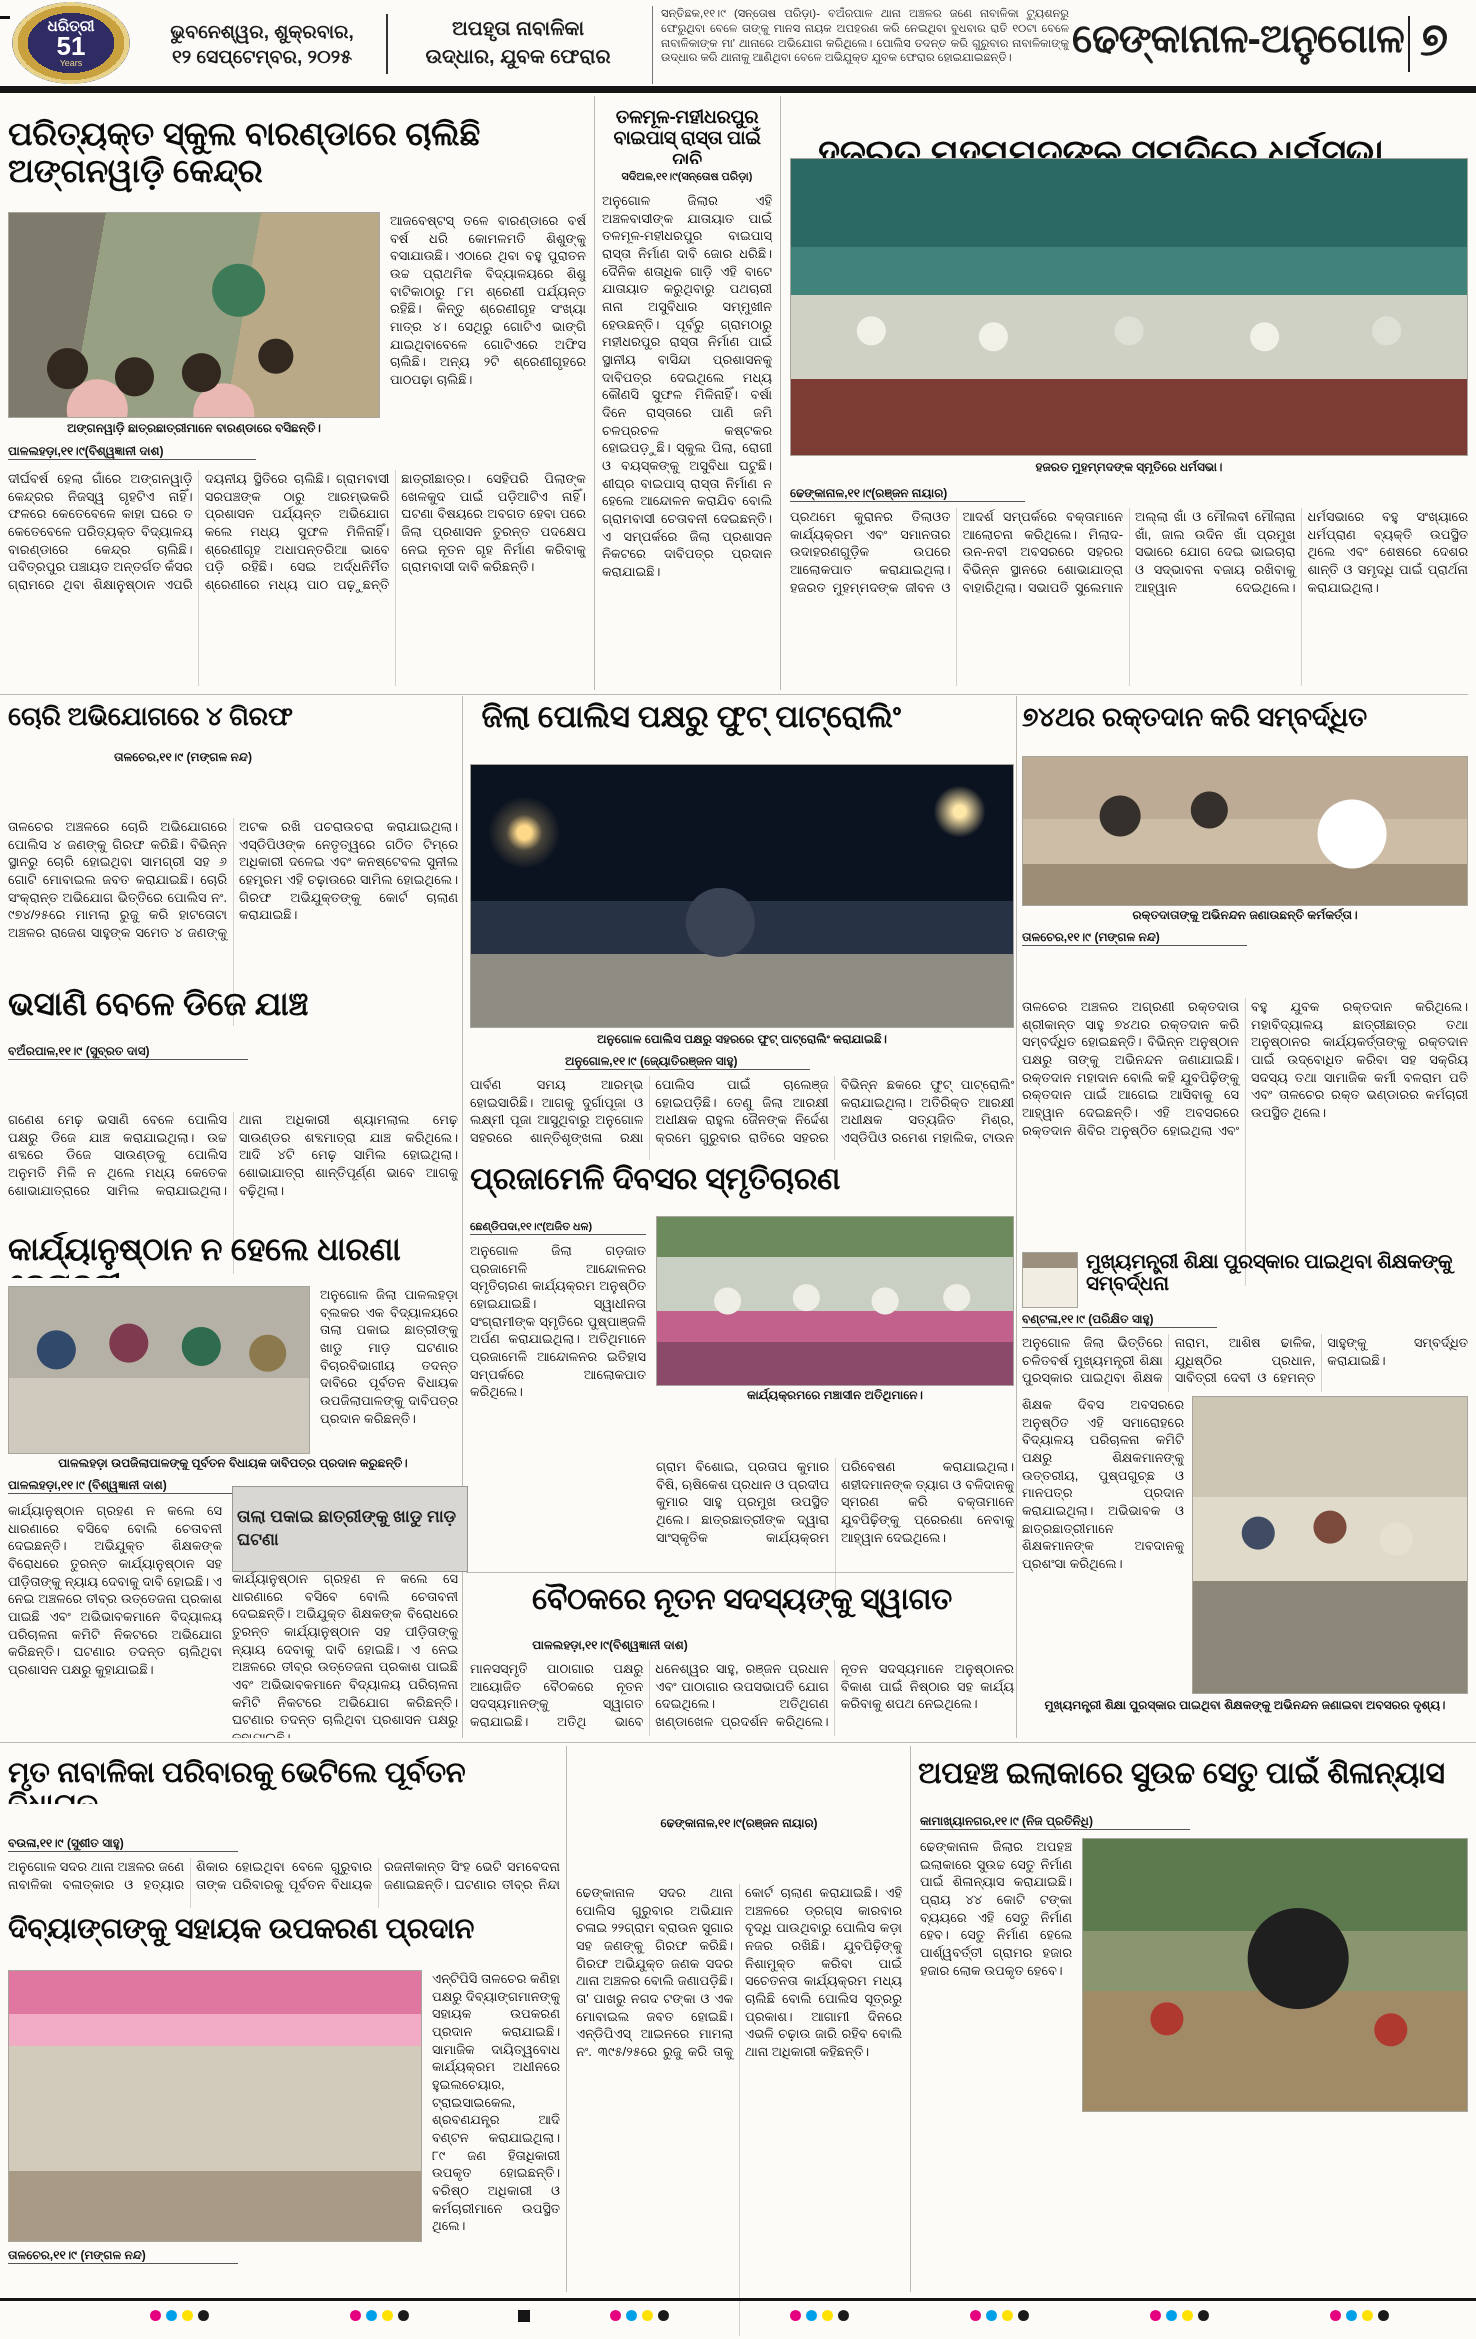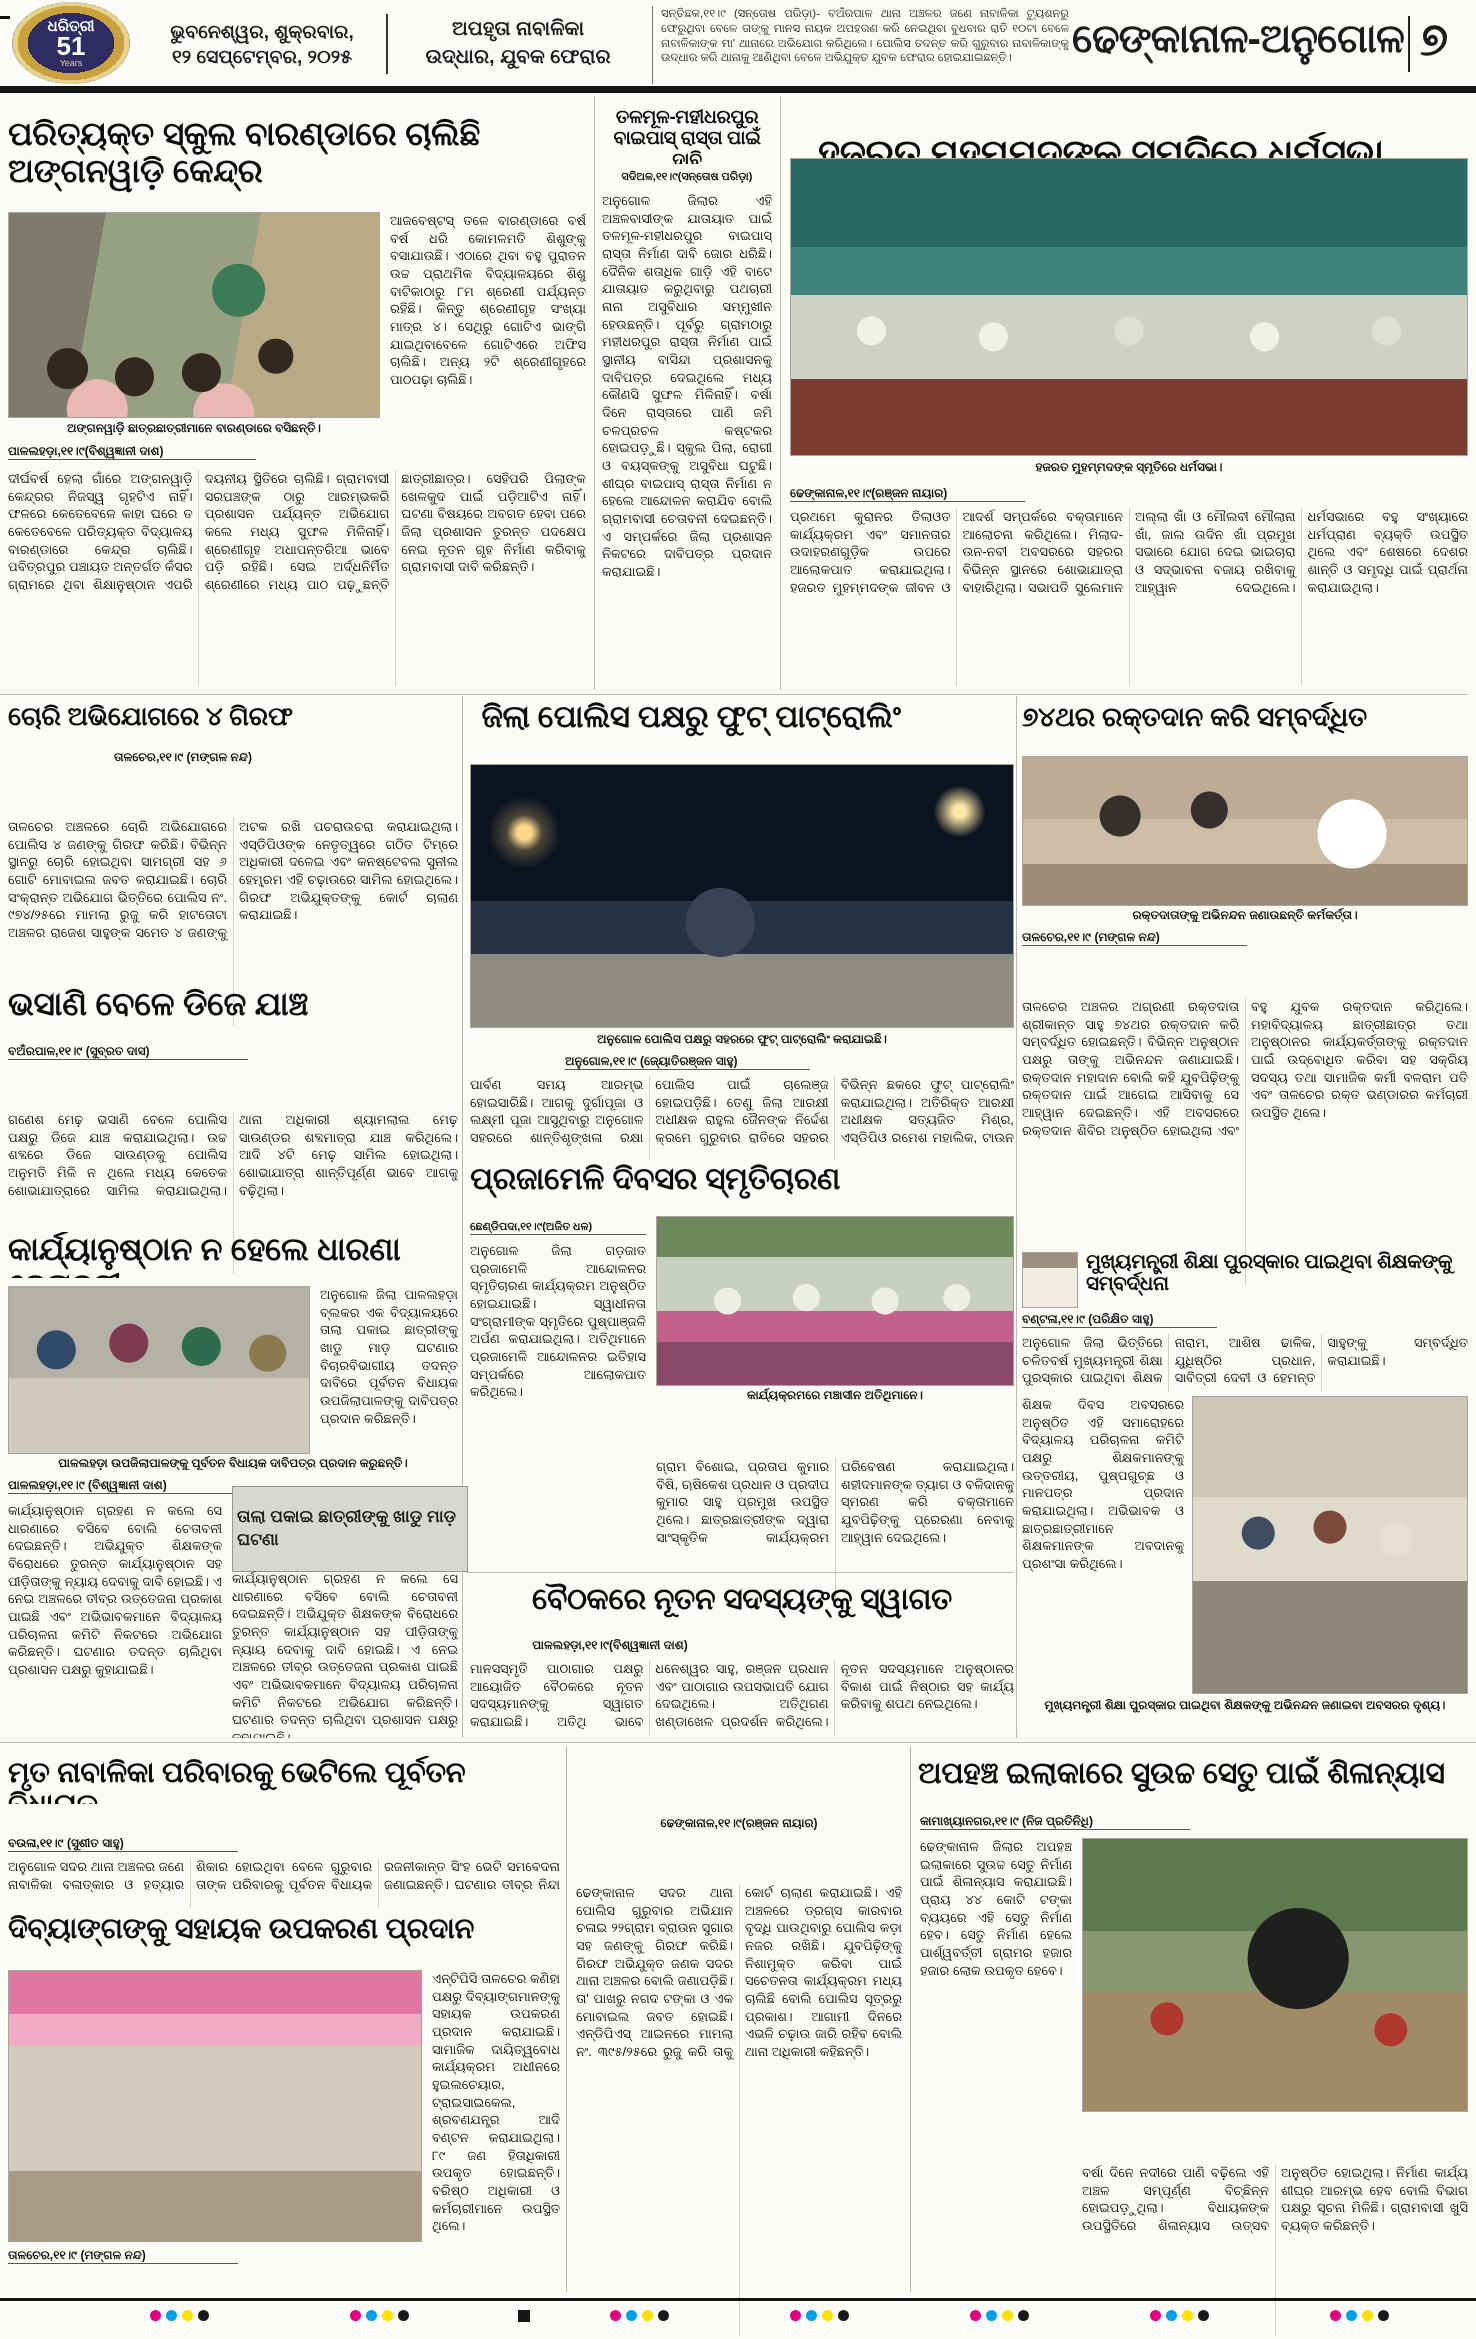--- a/index.html
+++ b/index.html
@@ -217,21 +217,20 @@
   <div class="abs vrule" style="left:566px;top:1746px;height:546px;"></div>
   <div class="abs vrule" style="left:910px;top:1746px;height:546px;"></div>
 
   <div class="abs byline center" style="left:576px;top:1816px;width:326px;">ଢେଙ୍କାନାଳ,୧୧।୯(ରଞ୍ଜନ ନାୟାର)</div>
   <div class="abs body cols2" style="left:576px;top:1838px;width:326px;height:452px;">ଢେଙ୍କାନାଳ ସଦର ଥାନା ପୋଲିସ ଗୁରୁବାର ଅଭିଯାନ ଚଳାଇ ୨୨ଗ୍ରାମ ବ୍ରାଉନ ସୁଗାର ସହ ଜଣଙ୍କୁ ଗିରଫ କରିଛି। ଗିରଫ ଅଭିଯୁକ୍ତ ଜଣକ ସଦର ଥାନା ଅଞ୍ଚଳର ବୋଲି ଜଣାପଡ଼ିଛି। ତା' ପାଖରୁ ନଗଦ ଟଙ୍କା ଓ ଏକ ମୋବାଇଲ ଜବତ ହୋଇଛି। ଏନ୍‌ଡିପିଏସ୍ ଆଇନରେ ମାମଲା ନଂ. ୩୯୫/୨୫ରେ ରୁଜୁ କରି ତାକୁ କୋର୍ଟ ଚାଲାଣ କରାଯାଇଛି। ଏହି ଅଞ୍ଚଳରେ ଡ୍ରଗ୍ସ କାରବାର ବୃଦ୍ଧି ପାଉଥିବାରୁ ପୋଲିସ କଡ଼ା ନଜର ରଖିଛି। ଯୁବପିଢ଼ିଙ୍କୁ ନିଶାମୁକ୍ତ କରିବା ପାଇଁ ସଚେତନତା କାର୍ଯ୍ୟକ୍ରମ ମଧ୍ୟ ଚାଲିଛି ବୋଲି ପୋଲିସ ସୂତ୍ରରୁ ପ୍ରକାଶ। ଆଗାମୀ ଦିନରେ ଏଭଳି ଚଢ଼ାଉ ଜାରି ରହିବ ବୋଲି ଥାନା ଅଧିକାରୀ କହିଛନ୍ତି।</div>
 
   <div class="abs hl" style="left:918px;top:1756px;width:550px;height:52px;font-size:30px;">ଅପହଞ୍ଚ ଇଲାକାରେ ସୁଉଚ୍ଚ ସେତୁ ପାଇଁ ଶିଳାନ୍ୟାସ</div>
   <div class="abs byline ul" style="left:920px;top:1814px;width:270px;">କାମାଖ୍ୟାନଗର,୧୧।୯ (ନିଜ ପ୍ରତିନିଧି)</div>
   <div class="abs photo p-bridge" style="left:1082px;top:1838px;width:386px;height:274px;"></div>
   <div class="abs body" style="left:920px;top:1838px;width:152px;height:452px;">ଢେଙ୍କାନାଳ ଜିଲାର ଅପହଞ୍ଚ ଇଲାକାରେ ସୁଉଚ୍ଚ ସେତୁ ନିର୍ମାଣ ପାଇଁ ଶିଳାନ୍ୟାସ କରାଯାଇଛି। ପ୍ରାୟ ୪୪ କୋଟି ଟଙ୍କା ବ୍ୟୟରେ ଏହି ସେତୁ ନିର୍ମାଣ ହେବ। ସେତୁ ନିର୍ମାଣ ହେଲେ ପାର୍ଶ୍ୱବର୍ତ୍ତୀ ଗ୍ରାମର ହଜାର ହଜାର ଲୋକ ଉପକୃତ ହେବେ।</div>
-  <div class="abs body cols2" style="left:1082px;top:2118px;width:386px;height:172px;">ବର୍ଷା ଦିନେ ନଦୀରେ ପାଣି ବଢ଼ିଲେ ଏହି ଅଞ୍ଚଳ ସମ୍ପୂର୍ଣ୍ଣ ବିଚ୍ଛିନ୍ନ ହୋଇପଡ଼ୁଥିଲା। ବିଧାୟକଙ୍କ ଉପସ୍ଥିତିରେ ଶିଳାନ୍ୟାସ ଉତ୍ସବ ଅନୁଷ୍ଠିତ ହୋଇଥିଲା। ନିର୍ମାଣ କାର୍ଯ୍ୟ ଶୀଘ୍ର ଆରମ୍ଭ ହେବ ବୋଲି ବିଭାଗ ପକ୍ଷରୁ ସୂଚନା ମିଳିଛି। ଗ୍ରାମବାସୀ ଖୁସି ବ୍ୟକ୍ତ କରିଛନ୍ତି।</div>
 
   <div class="abs blackband" style="left:0;top:2298px;width:1476px;height:3px;"></div>
   <div class="abs" style="left:0;top:2310px;width:1476px;height:16px;">
       <div class="dotgroup" style="left: 150px;">
         <span class="dot" style="background: rgb(228, 0, 127);"></span>
         <span class="dot" style="background: rgb(0, 160, 233);"></span>
         <span class="dot" style="background: rgb(255, 225, 0);"></span>
         <span class="dot" style="background: rgb(26, 26, 26);"></span>
       </div>
       <div class="dotgroup" style="left: 350px;">

